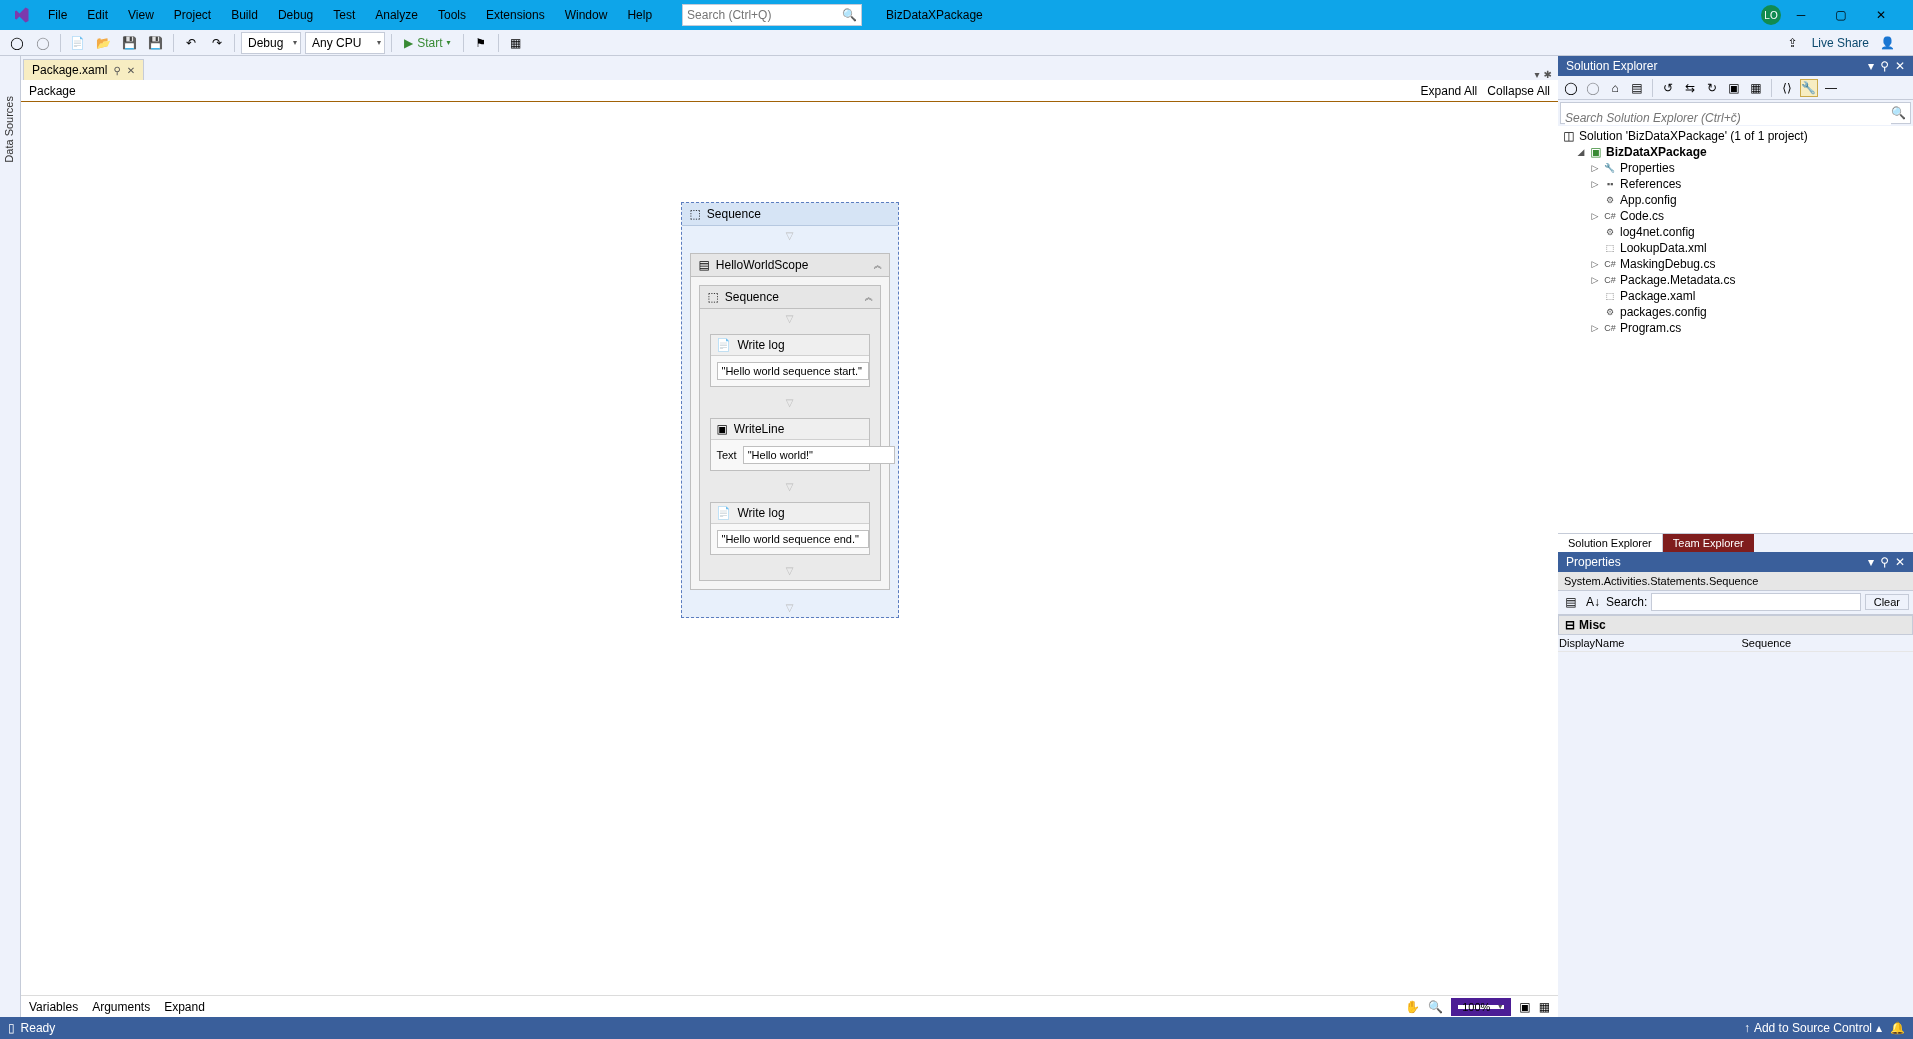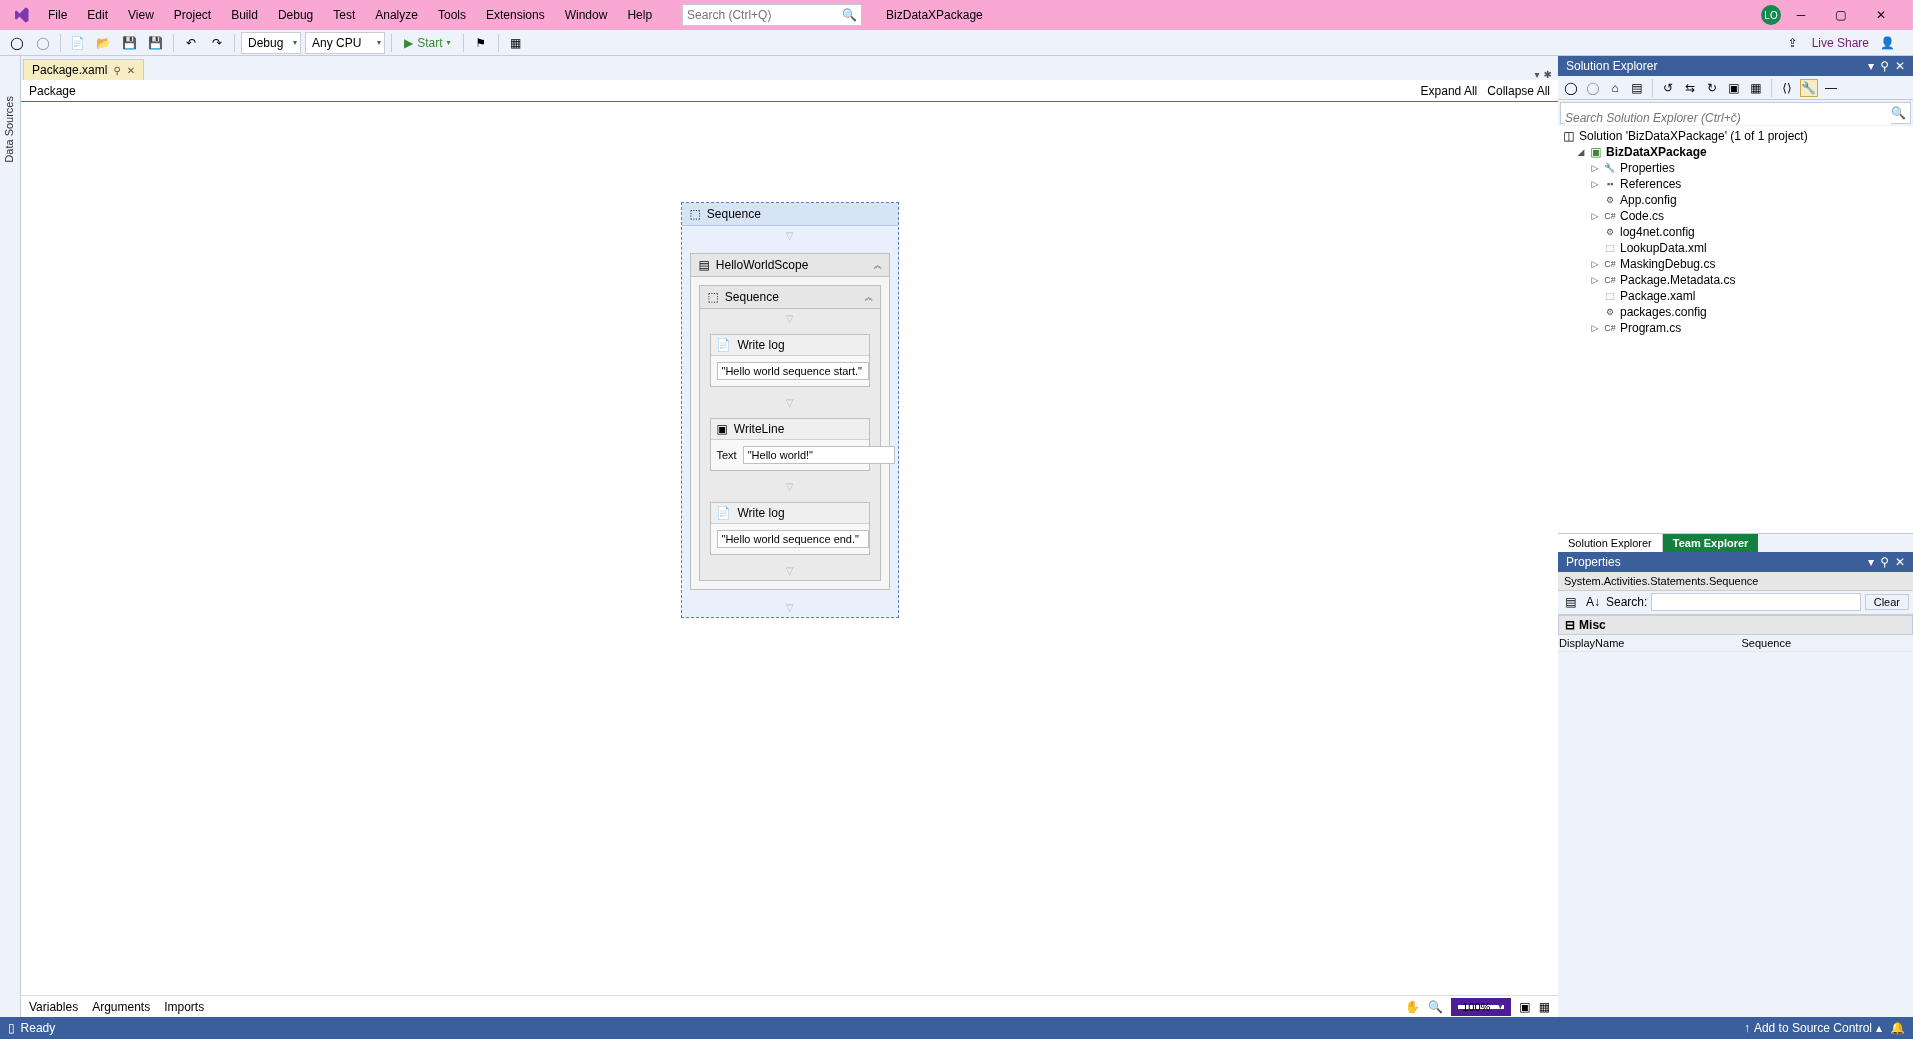--- a/index.html
+++ b/index.html
@@ -1,36 +1,36 @@
 <!DOCTYPE html>
 <html><head>
 <meta charset="utf-8">
 <style>
 * { margin:0; padding:0; box-sizing:border-box; font-family:"Segoe UI",Tahoma,sans-serif; font-size:12px; }
 body { width:1913px; height:1039px; background:#eef2fb; display:flex; flex-direction:column; overflow:hidden; }
-.titlebar { height:30px; background:#f9a8d4; display:flex; align-items:center; padding:0 4px; }
+.titlebar { height:30px; background:#0ea5e9; display:flex; align-items:center; padding:0 4px; }
 .vs-logo { width:18px; height:18px; margin:0 8px; display:inline-block; }
 .vs-logo svg { width:18px; height:18px; }
 .menu { display:flex; gap:0; }
 .menu-item { padding:6px 10px; cursor:default; }
 .search-box { margin-left:20px; width:180px; height:22px; background:#fff; border:1px solid #c5cbd8; display:flex; align-items:center; padding:0 4px; }
 .search-box input { border:none; outline:none; flex:1; font-size:12px; }
 .proj-name { margin-left:24px; color:#000; }
 .title-right { margin-left:auto; display:flex; align-items:center; gap:0; padding-right:8px; }
 .avatar { width:20px; height:20px; border-radius:50%; background:#118b50; color:#fff; display:flex; align-items:center; justify-content:center; font-size:10px; }
 .win-btn { width:40px; height:30px; display:flex; align-items:center; justify-content:center; }
 
 .toolbar { height:26px; background:#eef2fb; border-bottom:1px solid #c5cbd8; display:flex; align-items:center; padding:0 6px; gap:4px; }
 .tb-btn { width:22px; height:22px; display:flex; align-items:center; justify-content:center; }
 .tb-sep { width:1px; height:18px; background:#c5cbd8; margin:0 2px; }
 .tb-combo { height:22px; background:#fff; border:1px solid #c5cbd8; padding:0 16px 0 6px; display:flex; align-items:center; position:relative; }
 .tb-combo::after { content:"▾"; position:absolute; right:3px; font-size:8px; color:#555; }
 .tb-play { color:#388a34; display:flex; align-items:center; gap:4px; padding:0 6px; }
 .tb-right { margin-left:auto; display:flex; align-items:center; gap:8px; padding-right:8px; }
-.live-share { color:#701a75; }
+.live-share { color:#0c4a6e; }
 
 .main { flex:1; display:flex; min-height:0; }
 .side-tabs { width:21px; background:#eef2fb; border-right:1px solid #c5cbd8; position:relative; }
 .side-tab-label { writing-mode:vertical-rl; transform:rotate(180deg); position:absolute; top:40px; left:3px; font-size:11px; color:#333; }
 
 .editor-area { flex:1; display:flex; flex-direction:column; background:#fff; min-width:0; }
 .doc-tabs { height:24px; background:#eef2fb; display:flex; align-items:flex-end; padding-left:2px; }
 .doc-tab { background:#f7edc2; border-top:1px solid #c5cbd8; border-left:1px solid #c5cbd8; border-right:1px solid #c5cbd8; padding:3px 8px; display:flex; align-items:center; gap:6px; font-size:11px; }
 .doc-tab .pin { color:#555; font-size:10px; }
 .doc-tab .close { color:#555; font-size:10px; }
@@ -70,21 +70,21 @@
 .sol-search input { border:none; outline:none; flex:1; font-style:italic; color:#ef4444;margin-top:10px; }
 .tree { flex:1; background:#fff; overflow:auto; padding:2px 0; font-size:11px; }
 .tree-row { display:flex; align-items:center; padding:1px 4px; gap:3px; white-space:nowrap; }
 .tw0{padding-left:4px}.tw1{padding-left:18px}.tw2{padding-left:32px}
 .exp { width:10px; font-size:9px; color:#555; text-align:center; }
 .node-icon { width:14px; height:14px; display:flex; align-items:center; justify-content:center; }
 .bold { font-weight:bold; }
 .panel-tabs { display:flex; background:#eef2fb; border-top:1px solid #c5cbd8; }
 .ptab { padding:3px 10px; font-size:11px; background:#eef2fb; }
 .ptab.sel { background:#fff; border-right:1px solid #c5cbd8; }
-.ptab:not(.sel) { background:#15803d; color:#fff;font-weight:bold; }
+.ptab:not(.sel) { background:#7f1d1d; color:#fff; }
 
 .props-hdr { background:#e6e6e6; border-bottom:1px solid #c5cbd8; padding:3px 6px; font-size:11px; }
 .props-tb { height:24px; display:flex; align-items:center; padding:0 4px; gap:4px; border-bottom:1px solid #c5cbd8; background:#eef2fb; }
 .props-tb input { border:1px solid #c5cbd8; flex:1; height:18px; padding:0 4px; }
 .props-tb button { border:1px solid #c5cbd8; background:#eef2fb; padding:1px 8px; font-size:11px; }
 .prop-cat { background:#e6e6e6; border:1px solid #c5cbd8; padding:2px 6px; font-size:11px; font-weight:bold; display:flex; align-items:center; gap:4px; }
 .prop-row { display:flex; border-bottom:1px solid #e6e6e6; }
 .prop-row .pk { width:50%; padding:2px 6px 2px 1px; font-size:11px; }
 .prop-row .pv { width:50%; padding:2px 6px; font-size:11px; }
 .props-body { flex:1; background:#eef2fb; }
@@ -244,21 +244,21 @@
             <div class="drop">▽</div>
           </div>
         </div>
         <div class="drop">▽</div>
       </div>
     </div>
 
     <div class="bottom-tabs">
       <span class="bt-item">Variables</span>
       <span class="bt-item">Arguments</span>
-      <span class="bt-item">Imports</span>
+      <span class="bt-item">Expand</span>
       <div class="bt-right">
         <span>✋</span>
         <span>🔍</span>
         <div class="zoom-combo">100%</div>
         <span>▣</span>
         <span>▦</span>
       </div>
     </div>
   </div>
 

